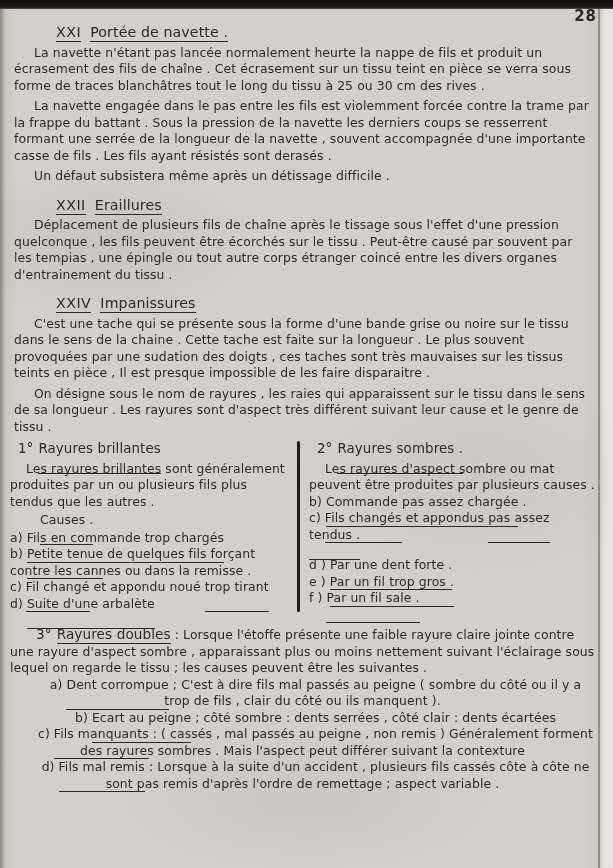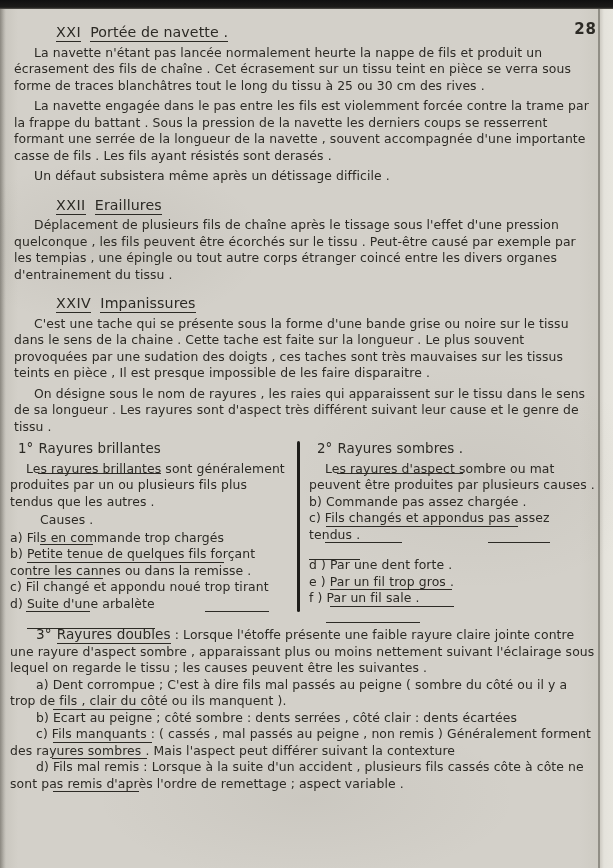--- a/index.html
+++ b/index.html
@@ -32,21 +32,21 @@
     width: 6px; height: 859px;
     background: linear-gradient(90deg, rgba(90,87,80,0.55), rgba(90,87,80,0.12) 70%, transparent);
   }
   .scan-right-line {
     position: absolute; top: 9px; left: 598px;
     width: 2px; height: 859px;
     background: rgba(95,92,84,0.55);
   }
 
   .page-number {
-    position: absolute; top: 20px; right: 16px;
+    position: absolute; top: 7px; right: 16px;
     font-size: 15px; font-weight: bold; letter-spacing: 1px;
   }
 
   .content {
     position: absolute; top: 12px; left: 10px;
     width: 585px;
     font-size: 12.4px;
     line-height: 16.5px;
     letter-spacing: 0.1px;
   }
@@ -82,21 +82,21 @@
   .col-intro { margin: 0; text-indent: 16px; }
   .causes-label { margin: 2px 0 1px 30px; }
   .c-item { margin: 0; }
   .c-item .marker { margin-right: 4px; }
   .c-item.gap-before { margin-top: 14px; }
 
   .doubles { margin-top: 14px; }
   .doubles-intro { margin: 0; text-indent: 26px; }
   .doubles-intro .dnum { font-size: 13.6px; margin-right: 5px; }
   .doubles-intro .dttl { font-size: 13.6px; border-bottom: 1.6px solid #2c2a25; padding-bottom: 1px; }
-  .d-item { margin: 0; text-indent: 26px; }
+  .d-item { margin: 0; text-indent: 26px; text-align: center; }
   .d-item .marker { margin-right: 4px; }
 </style>
 </head>
 <body>
 
 <div class="page">
   <div class="scan-top-bar"></div>
   <div class="scan-left-edge"></div>
   <div class="scan-right-line"></div>
 
@@ -113,21 +113,21 @@
 
     <div class="sec">
       <p>La navette engagée dans le pas entre les fils est violemment forcée contre la trame par la frappe du battant . Sous la pression de la navette les derniers coups se resserrent formant une serrée de la longueur de la navette , souvent accompagnée d'une importante casse de fils . Les fils ayant résistés sont derasés .</p>
       <p>Un défaut subsistera même après un détissage difficile .</p>
     </div>
 
     <div class="sec">
       <div class="sec-head">
         <span class="num">XXII</span><span class="ttl">Eraillures</span>
       </div>
-      <p>Déplacement de plusieurs fils de chaîne après le tissage sous l'effet d'une pression quelconque , les fils peuvent être écorchés sur le tissu . Peut-être causé par exemple par les tempias , une épingle ou tout autre corps étranger coincé entre les divers organes d'entrainement du tissu .</p>
+      <p>Déplacement de plusieurs fils de chaîne après le tissage sous l'effet d'une pression quelconque , les fils peuvent être écorchés sur le tissu . Peut-être causé par souvent par les tempias , une épingle ou tout autre corps étranger coincé entre les divers organes d'entrainement du tissu .</p>
     </div>
 
     <div class="sec">
       <div class="sec-head">
         <span class="num">XXIV</span><span class="ttl">Impanissures</span>
       </div>
       <p>C'est une tache qui se présente sous la forme d'une bande grise ou noire sur le tissu dans le sens de la chaine . Cette tache est faite sur la longueur . Le plus souvent provoquées par une sudation des doigts , ces taches sont très mauvaises sur les tissus teints en pièce , Il est presque impossible de les faire disparaitre .</p>
     </div>
 
     <div class="sec">

